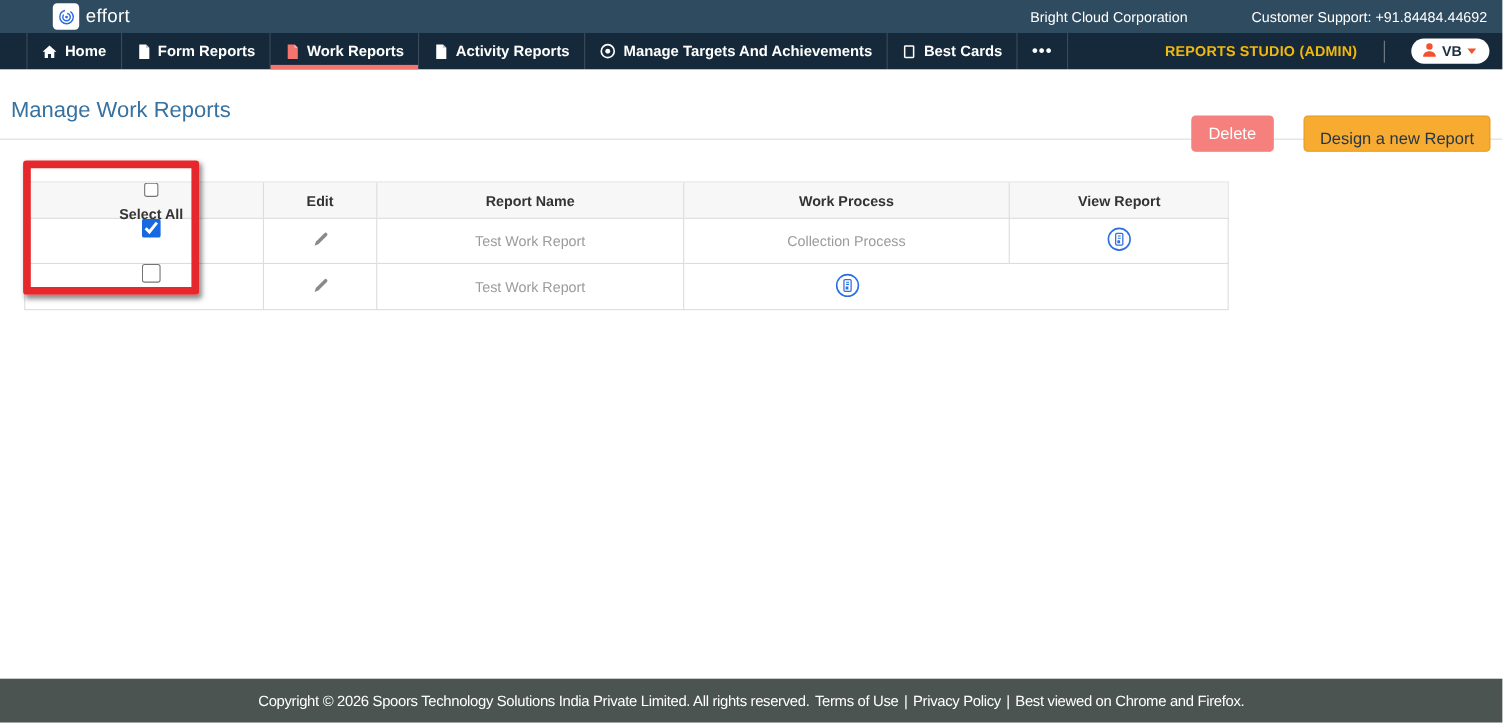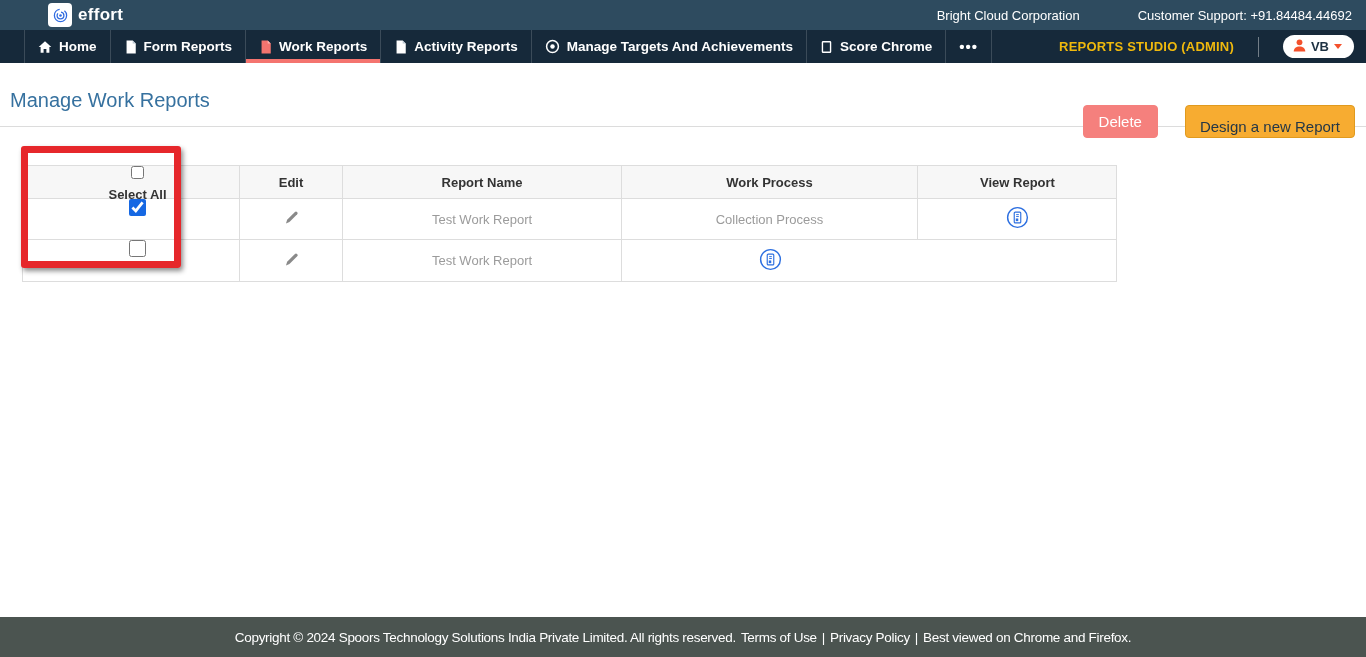--- a/index.html
+++ b/index.html
@@ -19,21 +19,21 @@
     align-items: center;
     padding: 0 14px 0 48px;
   }
   .logo { display: flex; align-items: center; gap: 6px; cursor: pointer; }
   .logo-badge {
     width: 24px; height: 24px;
     background: #ffffff;
     border-radius: 4px;
     display: flex; align-items: center; justify-content: center;
   }
-  .logo-text { color: #ffffff; font-size: 17px; font-weight: bold; letter-spacing: 0.3px; }
+  .logo-text { color: #ffffff; font-size: 17px; font-weight: normal; letter-spacing: 0.3px; }
   .topbar-right { margin-left: auto; display: flex; align-items: center; gap: 58px; }
   .topbar-right span { color: #ffffff; font-size: 13px; }
 
   
   .navbar {
     height: 33px;
     background: #16293a;
     display: flex;
     align-items: stretch;
     padding-left: 24px;
@@ -243,21 +243,21 @@
     </span>
     <span>Manage Targets And Achievements</span>
   </div>
 
   <div class="nav-item">
     <span class="ico">
       <svg width="13" height="14" viewBox="0 0 16 16">
         <rect x="3" y="1.5" width="10" height="13" rx="0.8" fill="none" stroke="#ffffff" stroke-width="1.7"></rect>
       </svg>
     </span>
-    <span>Score Chrome</span>
+    <span>Best Cards</span>
   </div>
 
   <div class="nav-item nav-more">
     <span>•••</span>
   </div>
 
   <div class="nav-right">
     <span class="studio-label">REPORTS STUDIO (ADMIN)</span>
     <span class="nav-divider"></span>
     <button class="user-pill">
@@ -348,19 +348,19 @@
           </svg>
         </span>
       </button>
     </div>
   </div>
 </div>
 
 <div class="annotation-rect"></div>
 
 <footer class="footer">
-  <span>Copyright © 2024 Spoors Technology Solutions India Private Limited. All rights reserved.</span>
+  <span>Copyright © 2026 Spoors Technology Solutions India Private Limited. All rights reserved.</span>
   <a>Terms of Use</a>
   <span>|</span>
   <a>Privacy Policy</a>
   <span>|</span>
   <span>Best viewed on Chrome and Firefox.</span>
 </footer>
 
 </body></html>

